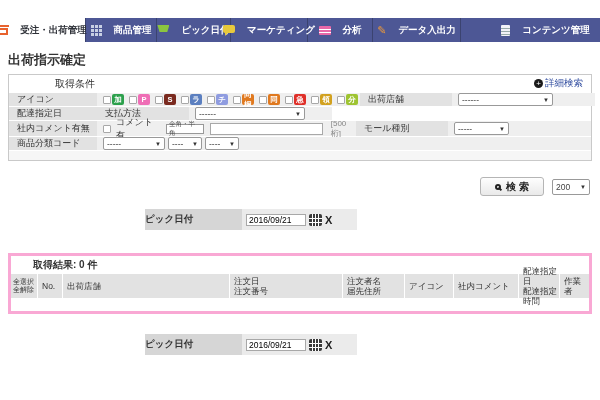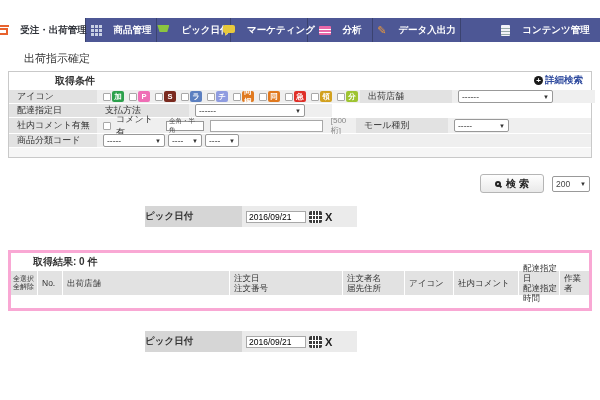--- a/index.html
+++ b/index.html
@@ -27,27 +27,27 @@
   .ic-cart::after { content:""; position:absolute; bottom:-4px; left:2px; width:3px; height:3px; border-radius:50%; background:#8bc53f; box-shadow:5px 0 0 #8bc53f; }
   .ic-bubble { width:12px; height:8px; background:#e8c93c; border-radius:2px; margin-top:-2px; }
   .ic-bubble::after { content:""; position:absolute; bottom:-3px; left:2px; border:3px solid transparent; border-top-color:#e8c93c; border-left-color:#e8c93c; }
   .ic-mail { width:12px; height:9px; background:#e868a8; border-radius:1px;
     background-image:linear-gradient(transparent 0 3px,#fff 3px 4px,transparent 4px 6px,#fff 6px 7px,transparent 7px); }
   .ic-pencil { color:#e8973c; font-size:11px; line-height:11px; font-weight:normal; }
   .ic-doc { width:9px; height:11px; background:#f2f2f8; border-radius:1px;
     background-image:linear-gradient(transparent 0 3px,#9aa 3px 4px,transparent 4px 6px,#9aa 6px 7px,transparent 7px 9px,#9aa 9px 10px,transparent 10px); }
 
   
-  .page-title { margin:9px 0 5px 24px; font-size:11px; font-weight:normal; }
+  .page-title { margin:9px 0 5px 8px; font-size:13px; font-weight:bold; }
 
   .panel { margin:0 8px; border:1px solid #c9c9c9; }
   .panel-head { height:17px; display:flex; align-items:center; justify-content:space-between;
     padding:0 8px 0 22px; background:#fff; }
-  .panel-title { font-size:10px; font-weight:bold;padding-left:24px; }
-  .adv-link { display:flex; align-items:center; gap:2px; font-size:9.5px; font-weight:bold; color:#2e4a9e; cursor:pointer;justify-content:space-between; }
+  .panel-title { font-size:10px; font-weight:normal;padding-left:24px; }
+  .adv-link { display:flex; align-items:center; gap:2px; font-size:9.5px; font-weight:normal; color:#2e4a9e; cursor:pointer;justify-content:space-between; }
   .ic-plus-circle { width:9px; height:9px; border-radius:50%; background:#1a1a1a; color:#fff; font-size:8px; line-height:9px; text-align:center; }
   .ic-plus-circle::before { content:"+"; }
 
   .frow { display:flex; border-top:1px solid #fff; height:14px; }
   .frow.tall { height:16px; }
   .flabel { width:88px; flex:none; background:#e2e2e2; display:flex; align-items:center; padding-left:8px; font-size:9px; }
   .fcontent { flex:1; background:#efefef; display:flex; align-items:center; gap:3px; padding-left:6px; }
   .flabel2 { width:92px; flex:none; background:#e2e2e2; display:flex; align-items:center; padding-left:8px; font-size:9px; }
   .fcontent2 { width:143px; flex:none; background:#efefef; display:flex; align-items:center; padding-left:6px; }
   .panel-foot { height:10px; background:#f6f6f6; border-top:1px solid #fff; }

